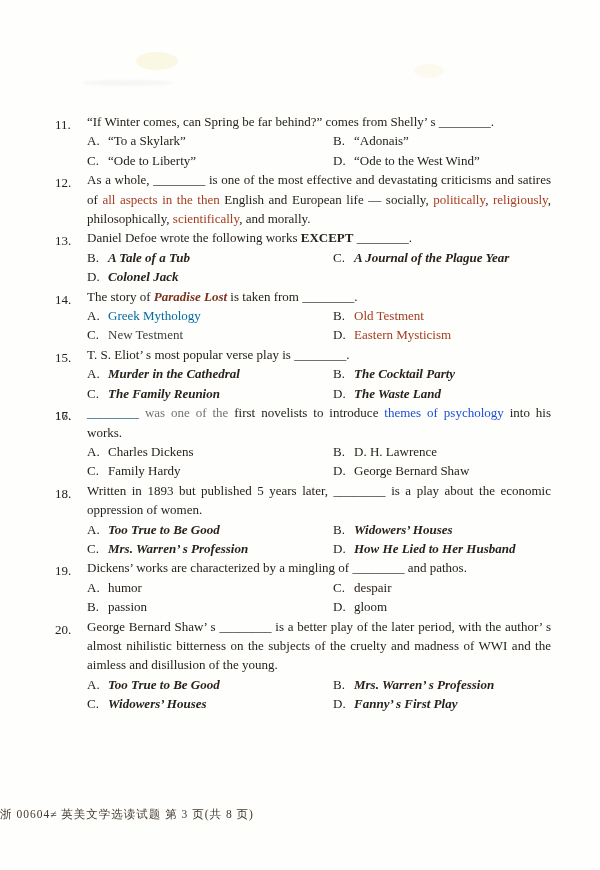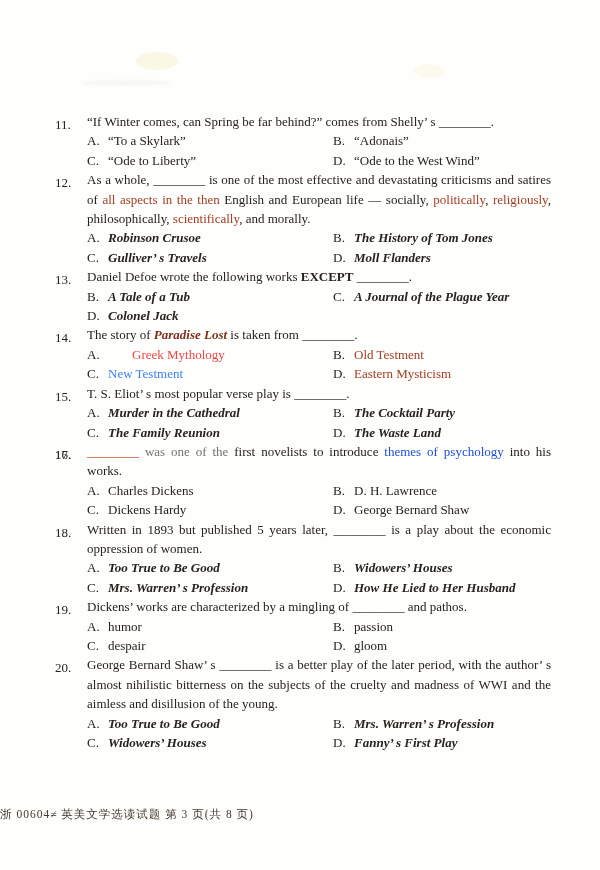--- a/index.html
+++ b/index.html
@@ -45,86 +45,80 @@
         <div class="opts">
           <div class="opt"><span class="lab">A.</span><span>“To a Skylark”</span></div>
           <div class="opt"><span class="lab">B.</span><span>“Adonais”</span></div>
           <div class="opt"><span class="lab">C.</span><span>“Ode to Liberty”</span></div>
           <div class="opt"><span class="lab">D.</span><span>“Ode to the West Wind”</span></div>
         </div>
       </div>
       <div class="q">
         <span class="num">12.</span>
         <div class="body"><span>As a whole, ________ is one of the most effective and devastating criticisms and satires of </span><span style="color: rgb(166, 60, 34);">all aspects in the then</span><span> English and European life — socially, </span><span style="color: rgb(166, 60, 34);">politically</span><span>, </span><span style="color: rgb(166, 60, 34);">religiously</span><span>, philosophically, </span><span style="color: rgb(166, 60, 34);">scientifically</span><span>, and morally.</span></div>
-        <div class="opts">
-          <div class="opt"><span class="lab">A.</span><span class="title-i">Robinson Crusoe</span></div>
-          <div class="opt"><span class="lab">B.</span><span class="title-i">The History of Tom Jones</span></div>
-          <div class="opt"><span class="lab">C.</span><span class="title-i">Gulliver’ s Travels</span></div>
-          <div class="opt"><span class="lab">D.</span><span class="title-i">Moll Flanders</span></div>
-        </div>
       </div>
       <div class="q">
         <span class="num">13.</span>
         <div class="body"><span>Daniel Defoe wrote the following works </span><span class="seg-b">EXCEPT</span><span> ________.</span></div>
         <div class="opts">
           <div class="opt"><span class="lab">B.</span><span class="title-i">A Tale of a Tub</span></div>
           <div class="opt"><span class="lab">C.</span><span class="title-i">A Journal of the Plague Year</span></div>
           <div class="opt"><span class="lab">D.</span><span class="title-i">Colonel Jack</span></div>
         </div>
       </div>
       <div class="q">
         <span class="num">14.</span>
         <div class="body"><span>The story of </span><span class="title-i" style="color: rgb(124, 47, 29); font-style: italic;">Paradise Lost</span><span> is taken from ________.</span></div>
         <div class="opts">
-          <div class="opt"><span class="lab">A.</span><span style="color: #ef4444; margin-left: 24px;">Greek Mythology</span></div>
+          <div class="opt"><span class="lab">A.</span><span style="color: #0369a1;">Greek Mythology</span></div>
           <div class="opt"><span class="lab">B.</span><span style="color: rgb(166, 60, 34);">Old Testment</span></div>
-          <div class="opt"><span class="lab">C.</span><span style="color: #3b82f6;">New Testment</span></div>
+          <div class="opt"><span class="lab">C.</span><span style="color: #404040;">New Testment</span></div>
           <div class="opt"><span class="lab">D.</span><span style="color: rgb(166, 60, 34);">Eastern Mysticism</span></div>
         </div>
       </div>
       <div class="q">
         <span class="num">15.</span>
         <div class="body"><span>T. S. Eliot’ s most popular verse play is ________.</span></div>
         <div class="opts">
           <div class="opt"><span class="lab">A.</span><span class="title-i">Murder in the Cathedral</span></div>
           <div class="opt"><span class="lab">B.</span><span class="title-i">The Cocktail Party</span></div>
           <div class="opt"><span class="lab">C.</span><span class="title-i">The Family Reunion</span></div>
           <div class="opt"><span class="lab">D.</span><span class="title-i">The Waste Land</span></div>
         </div>
       </div>
       <div class="q">
         <span class="num">16.</span>
       </div>
       <div class="q">
         <span class="num">17.</span>
-        <div class="body"><span style="color: #c2410c;">________ </span><span style="color: #737373;">was one of the</span><span> first novelists to introduce </span><span style="color: #1d4ed8;">themes of psychology</span><span> into his works.</span></div>
+        <div class="body"><span style="color: #0c4a6e;">________ </span><span style="color: #737373;">was one of the</span><span> first novelists to introduce </span><span style="color: #1d4ed8;">themes of psychology</span><span> into his works.</span></div>
         <div class="opts">
           <div class="opt"><span class="lab">A.</span><span>Charles Dickens</span></div>
           <div class="opt"><span class="lab">B.</span><span>D.  H.  Lawrence</span></div>
-          <div class="opt"><span class="lab">C.</span><span>Dickens Hardy</span></div>
+          <div class="opt"><span class="lab">C.</span><span>Family Hardy</span></div>
           <div class="opt"><span class="lab">D.</span><span>George Bernard Shaw</span></div>
         </div>
       </div>
       <div class="q">
         <span class="num">18.</span>
         <div class="body"><span>Written in 1893 but published 5 years later, ________ is a play about the economic oppression of women.</span></div>
         <div class="opts">
           <div class="opt"><span class="lab">A.</span><span class="title-i">Too True to Be Good</span></div>
           <div class="opt"><span class="lab">B.</span><span class="title-i">Widowers’  Houses</span></div>
           <div class="opt"><span class="lab">C.</span><span class="title-i">Mrs.  Warren’ s Profession</span></div>
           <div class="opt"><span class="lab">D.</span><span class="title-i">How He Lied to Her Husband</span></div>
         </div>
       </div>
       <div class="q">
         <span class="num">19.</span>
         <div class="body"><span>Dickens’  works are characterized by a mingling of ________ and pathos.</span></div>
         <div class="opts">
           <div class="opt"><span class="lab">A.</span><span>humor</span></div>
+          <div class="opt"><span class="lab">C.</span><span>despair</span></div>
           <div class="opt"><span class="lab">B.</span><span>passion</span></div>
-          <div class="opt"><span class="lab">C.</span><span>despair</span></div>
           <div class="opt"><span class="lab">D.</span><span>gloom</span></div>
         </div>
       </div>
       <div class="q">
         <span class="num">20.</span>
         <div class="body"><span>George Bernard Shaw’ s ________ is a better play of the later period, with the author’ s almost nihilistic bitterness on the subjects of the cruelty and madness of WWI and the aimless and disillusion of the young.</span></div>
         <div class="opts">
           <div class="opt"><span class="lab">A.</span><span class="title-i">Too True to Be Good</span></div>
           <div class="opt"><span class="lab">B.</span><span class="title-i">Mrs.  Warren’ s Profession</span></div>
           <div class="opt"><span class="lab">C.</span><span class="title-i">Widowers’  Houses</span></div>

